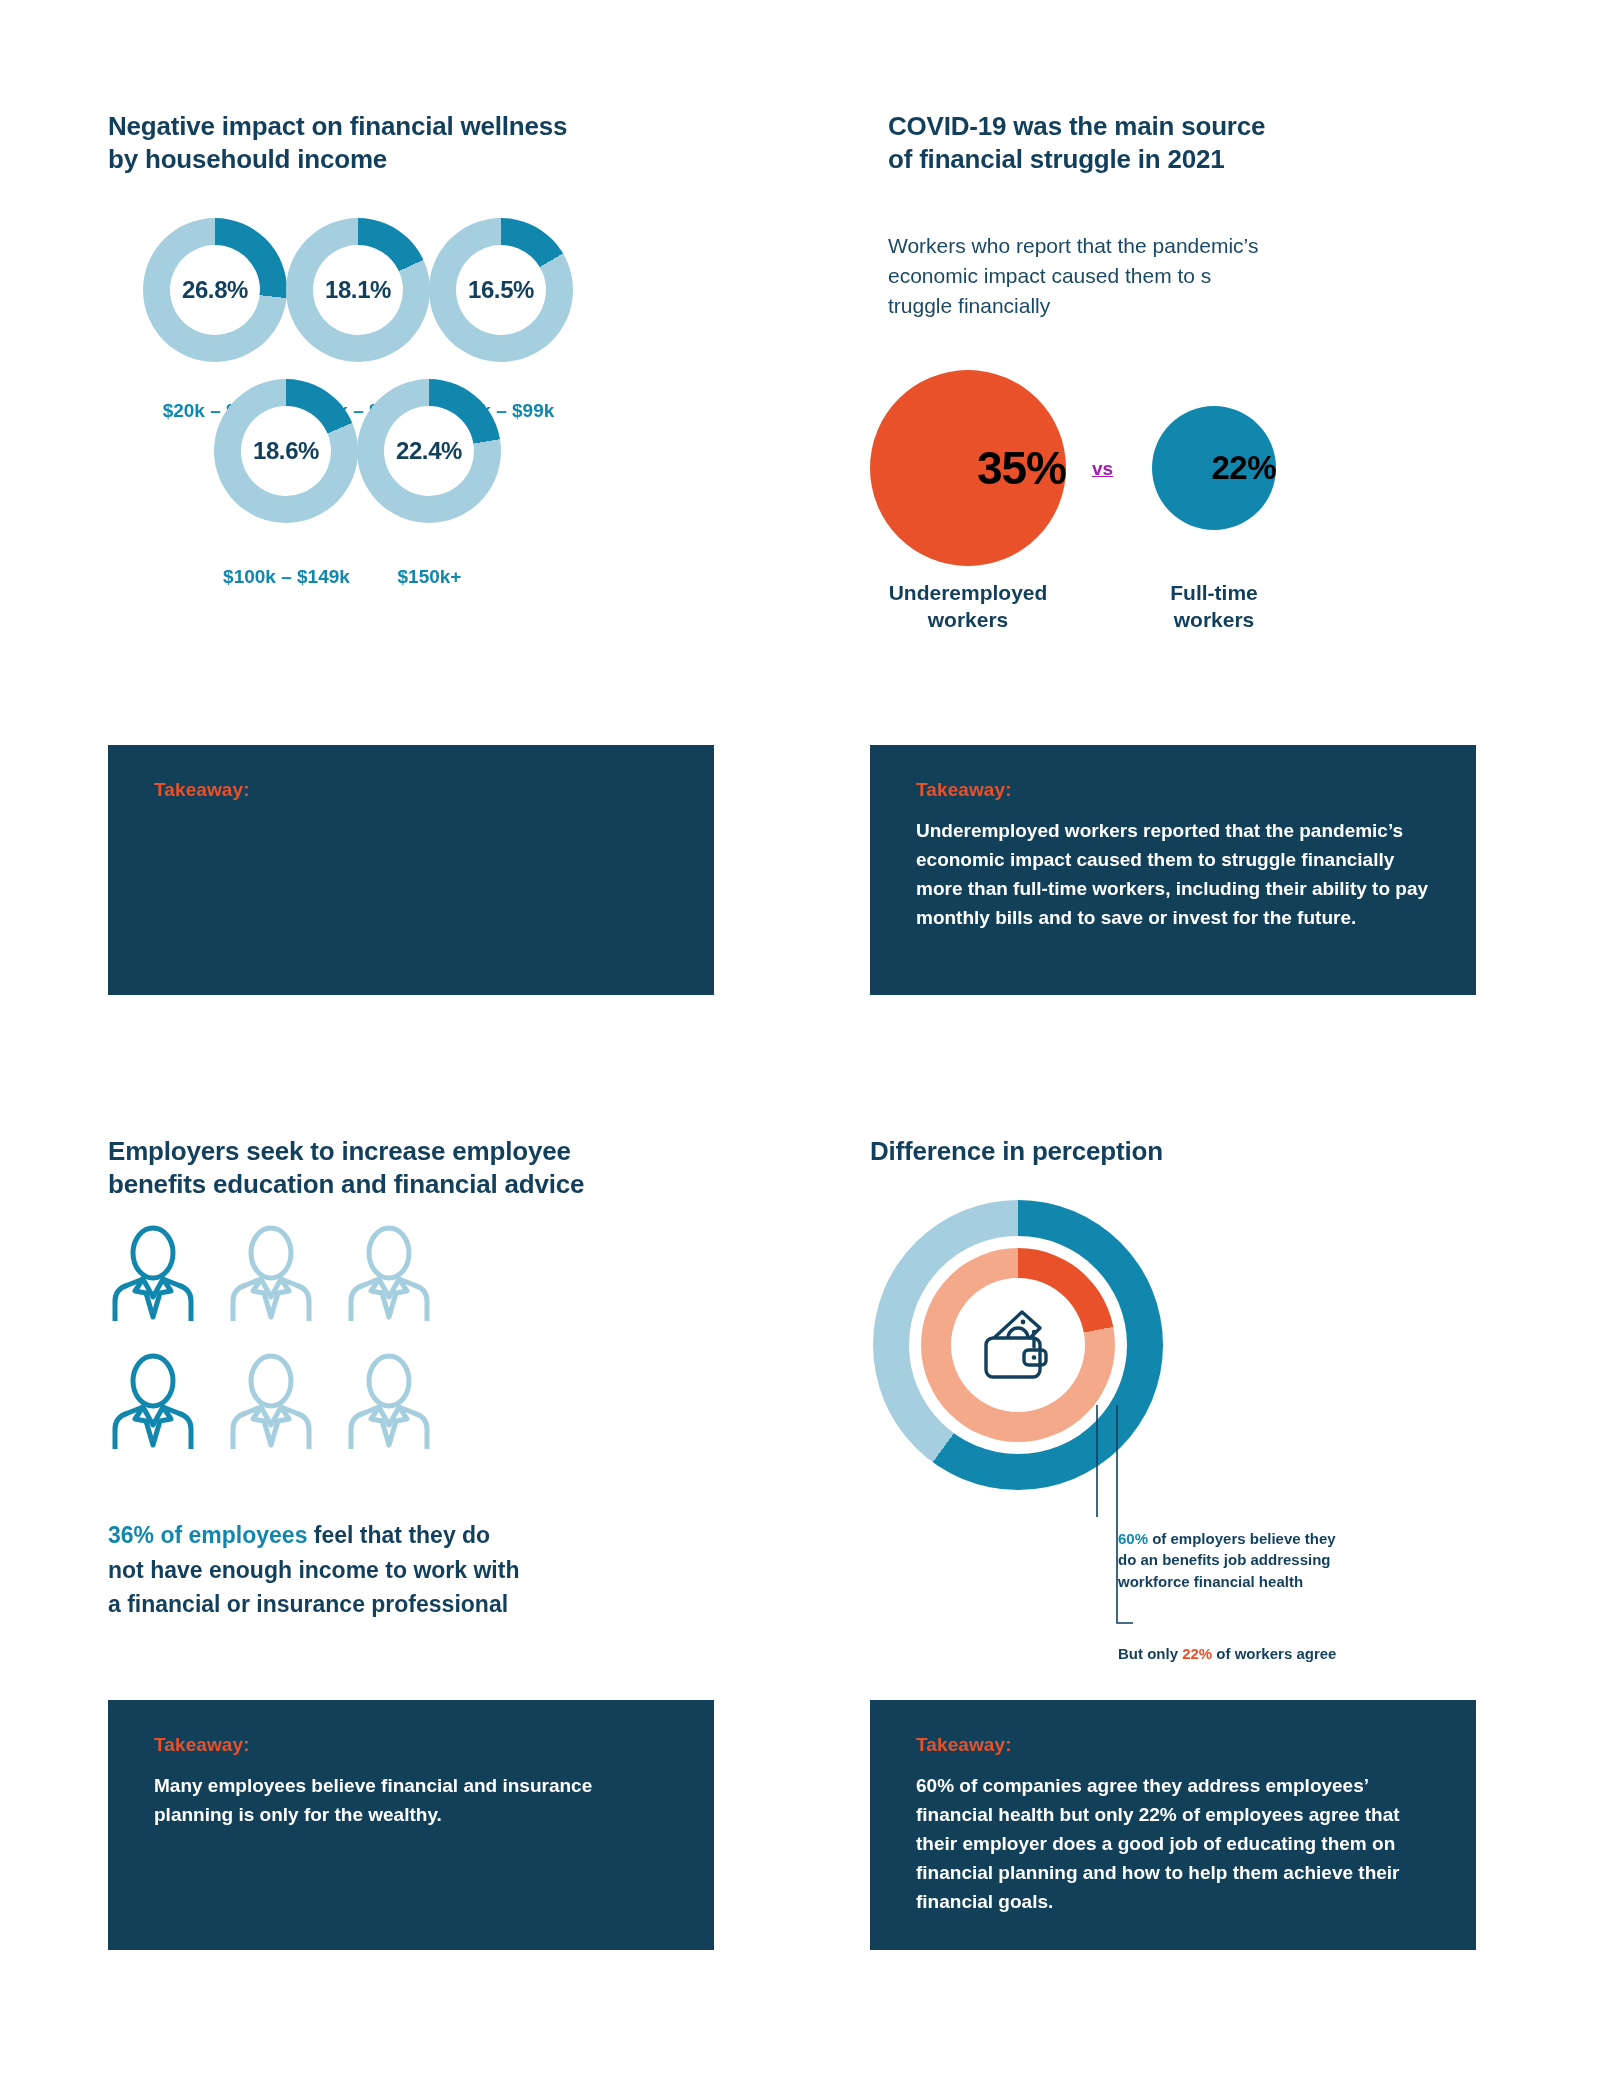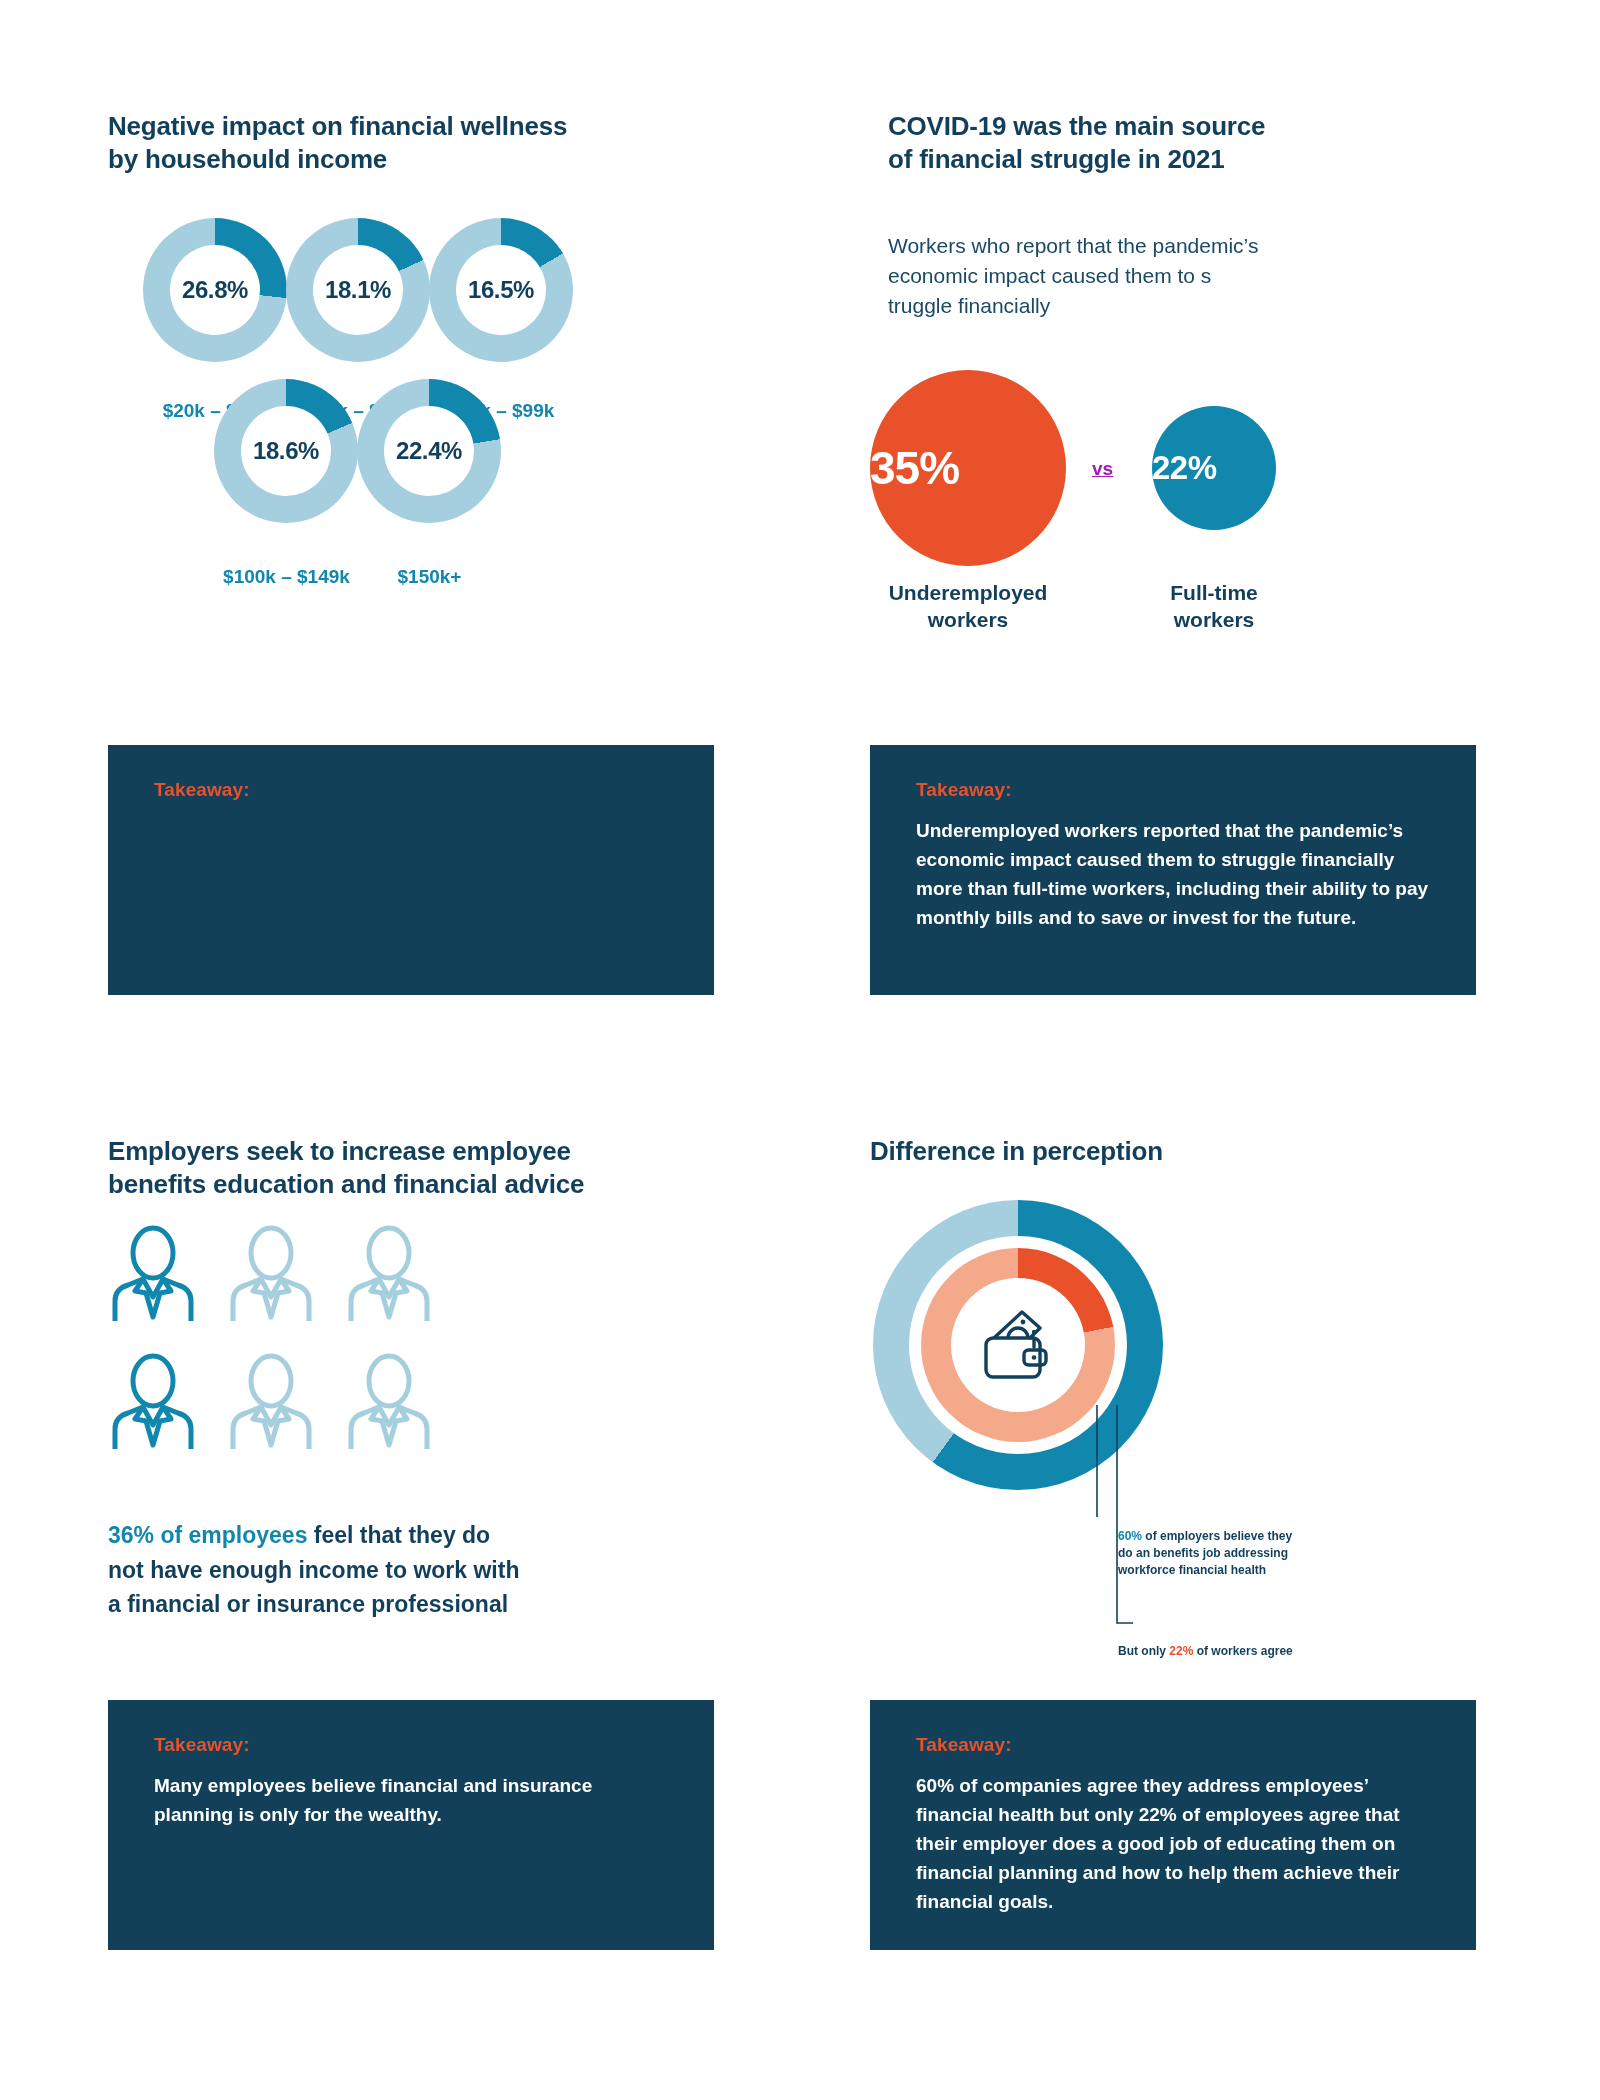--- a/index.html
+++ b/index.html
@@ -67,40 +67,40 @@
   .donut-label {
     position: absolute;
     font-size: 19px; font-weight: bold; color: #1187AE;
     white-space: nowrap;
     text-align: center;
   }
 
   
   .bigcircle {
     position: absolute; border-radius: 50%;
-    display: flex; align-items: center; justify-content: flex-start;
-    color: #ffffff; font-weight: bold;
+    display: flex; align-items: center; justify-content: flex-end;
+    color: #000000; font-weight: bold;
   }
   .vs-label {
     position: absolute; font-size: 19px; font-weight: bold; color: #a21caf; text-decoration: underline;
   }
   .circle-caption {
     position: absolute; text-align: center;
     font-size: 21px; font-weight: bold; color: #123F5C; line-height: 1.28;
   }
 
   
   .people { position: absolute; }
   .person { position: absolute; width: 86px; height: 96px; }
 
   
   .perception { position: absolute; }
   .annot {
     position: absolute;
-    font-size: 12px; line-height: 1.42; color: #123F5C; font-weight: bold;
+    font-size: 15px; line-height: 1.42; color: #123F5C; font-weight: bold;
   }
   .annot .hl-teal { color: #1187AE; }
   .annot .hl-orange { color: #E8512A; }
   .hl-teal-inline { color: #1187AE; }
 </style>
 </head>
 <body>
 
 <div class="page">
 

